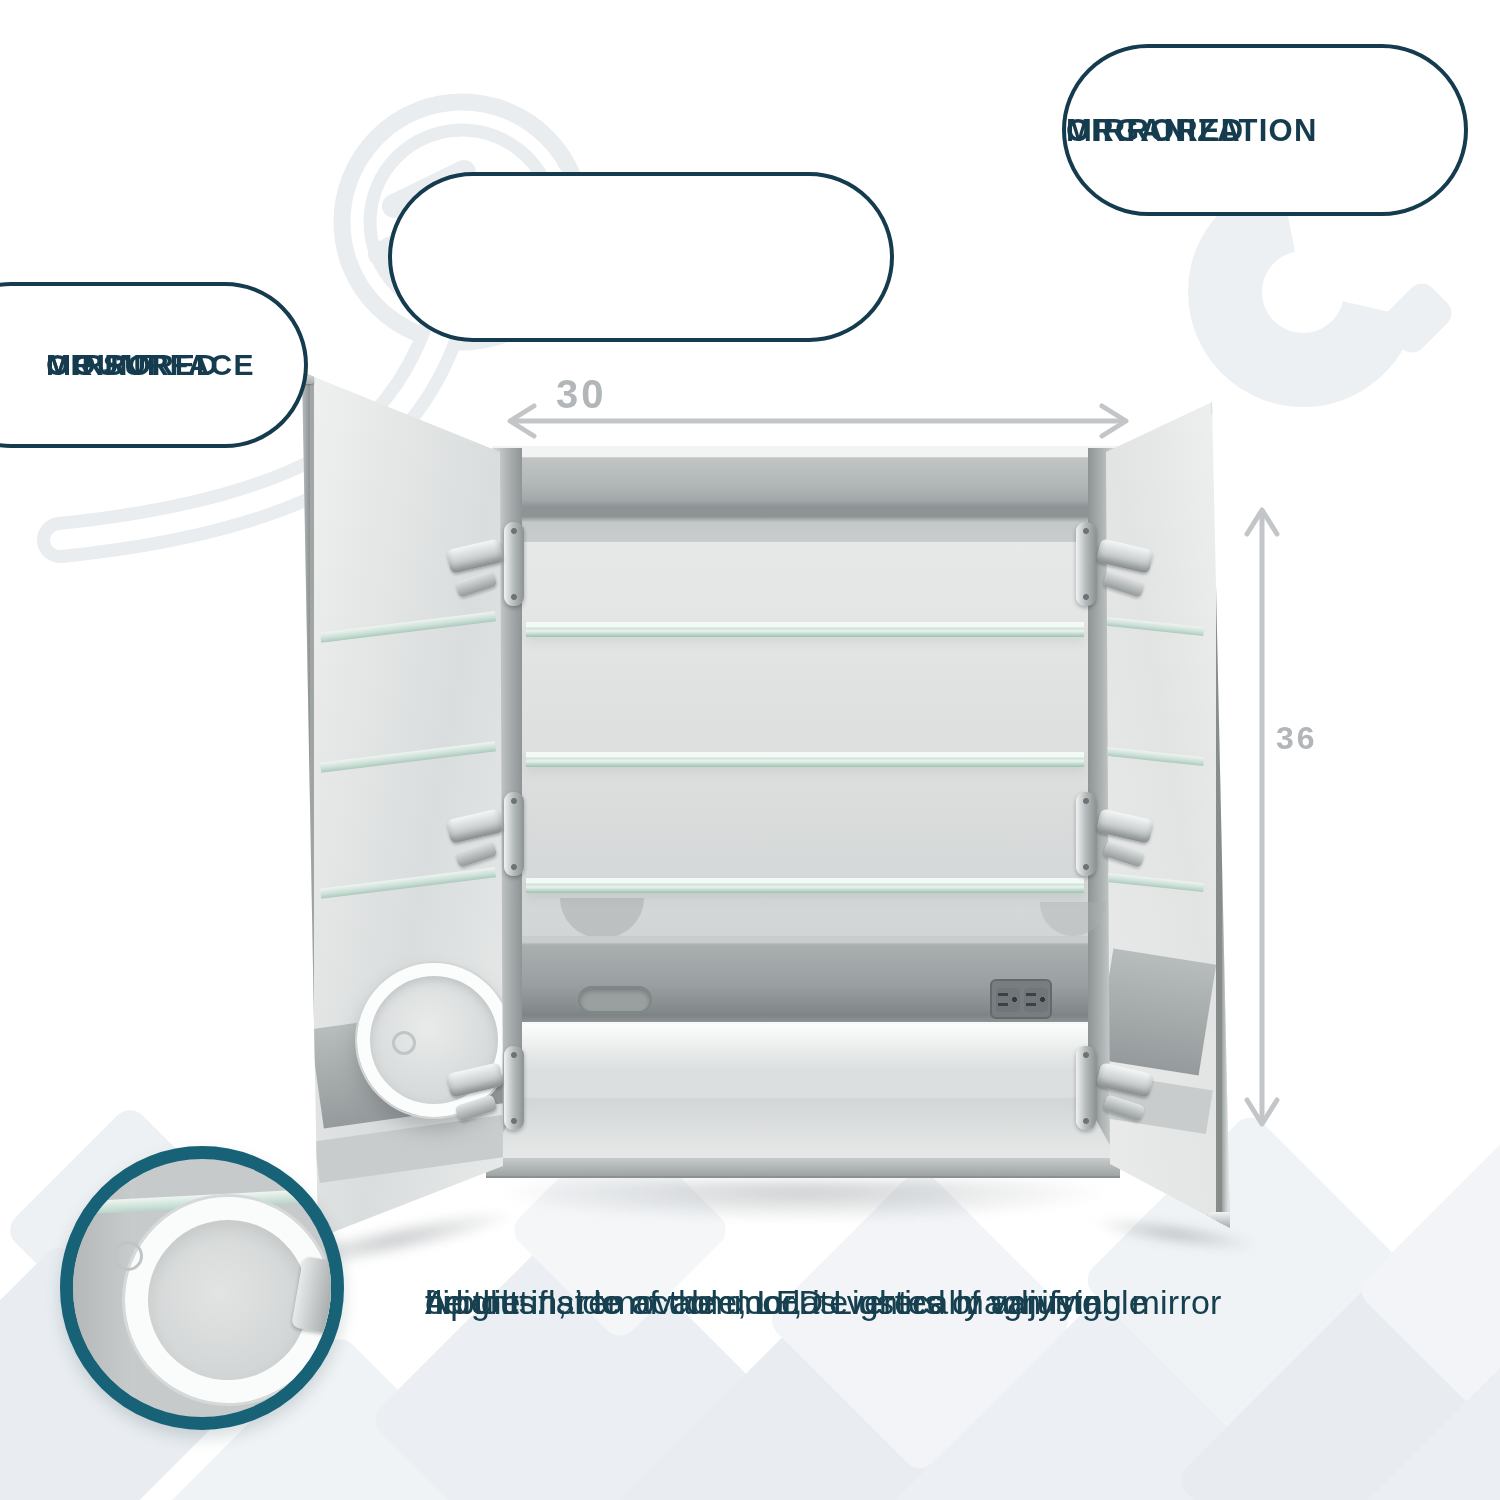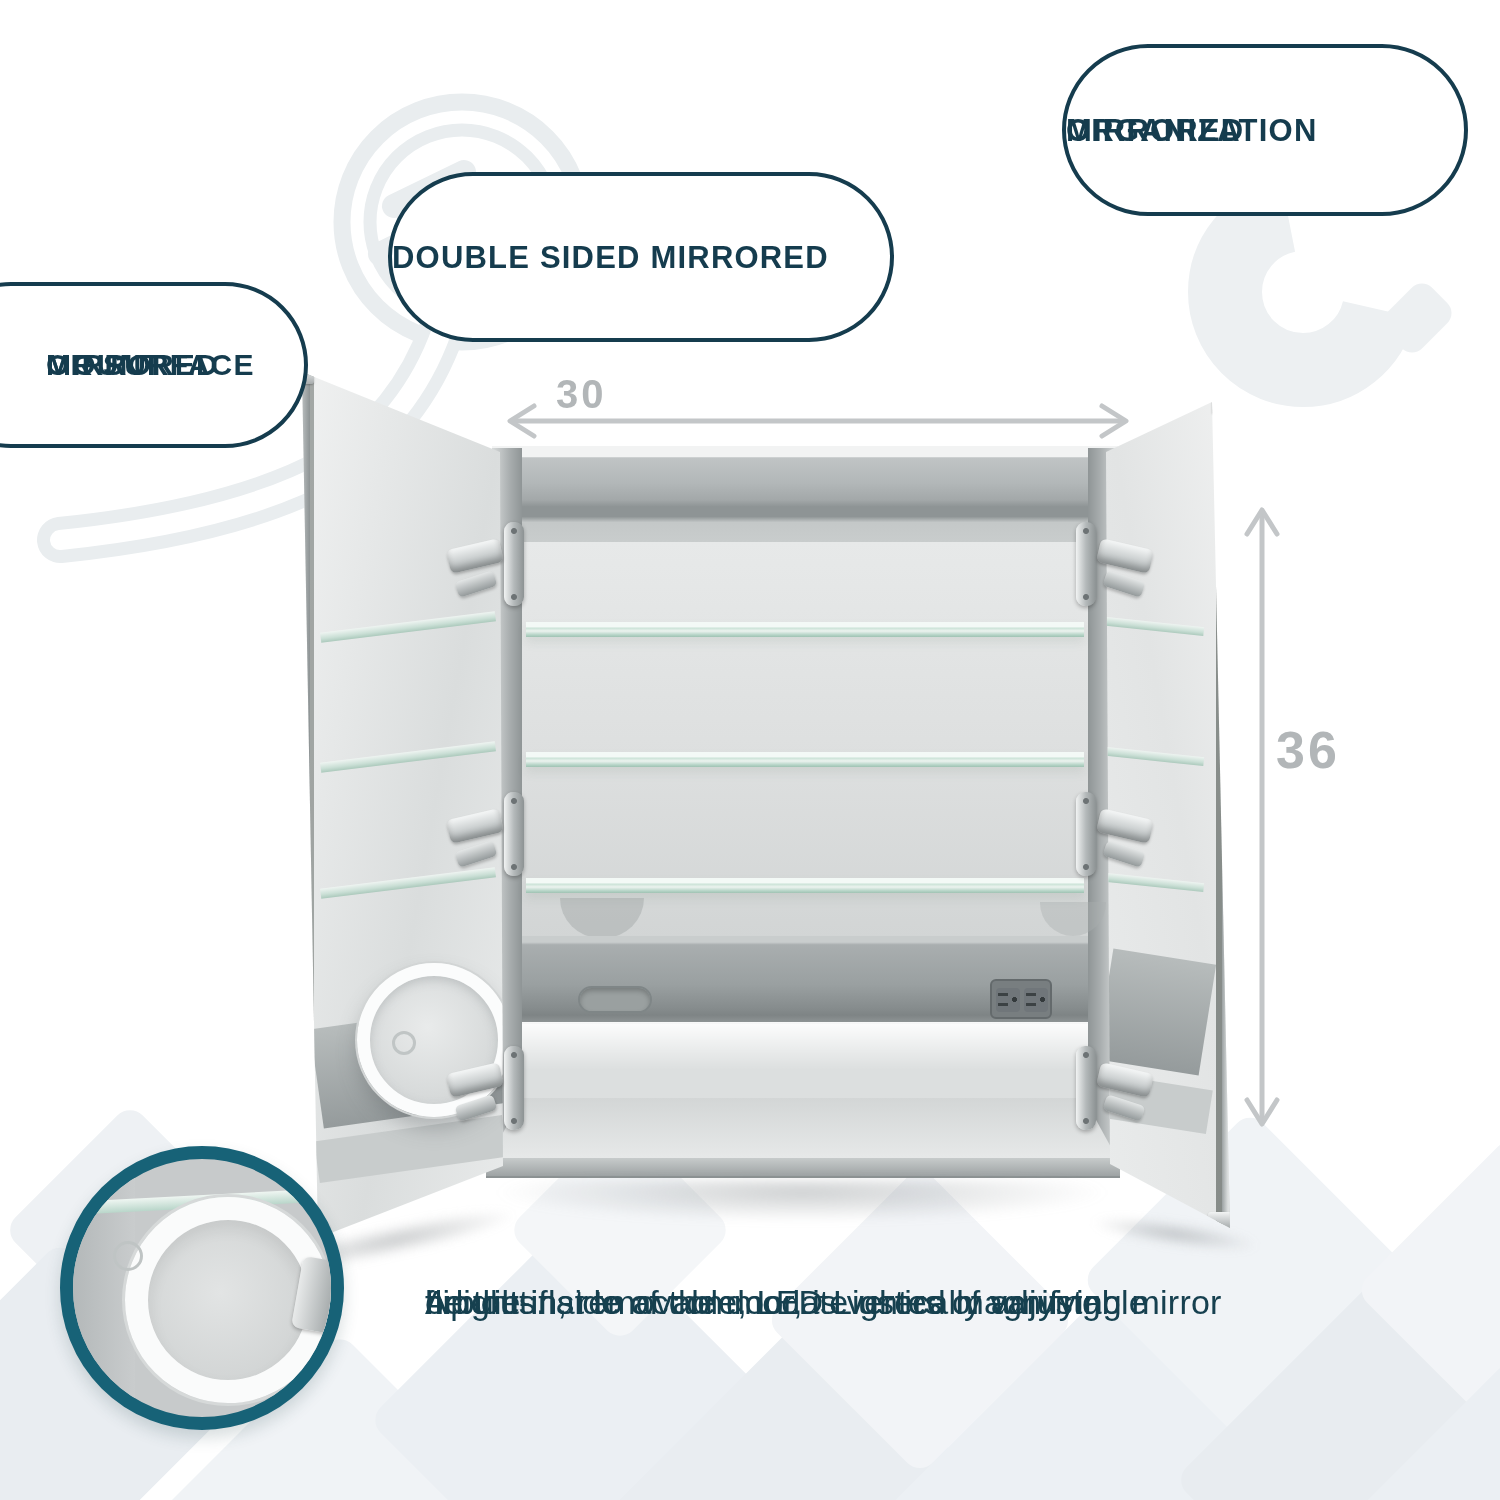--- a/index.html
+++ b/index.html
@@ -104,21 +104,21 @@
     box-shadow:0 2px 3px rgba(0,0,0,.22);}
   .hinge-l .plate{right:0;} .hinge-l .arm{left:2px;top:30px;transform:rotate(-13deg);}
   .hinge-l .arm2{left:10px;top:62px;transform:rotate(-18deg);}
   .hinge-r .plate{left:0;} .hinge-r .arm{right:2px;top:30px;transform:rotate(13deg);}
   .hinge-r .arm2{right:10px;top:62px;transform:rotate(18deg);}
 
   
   .dims-svg{left:0;top:0;width:1500px;height:1500px;z-index:3;pointer-events:none;}
   .dim-label{color:#b2b6b8;font-weight:bold;letter-spacing:3px;z-index:3;}
   .dim-w{left:556px;top:372px;font-size:40px;}
-  .dim-h{left:1276px;top:720px;font-size:52px;}
+  .dim-h{left:1276px;top:720px;font-size:32px;}
 
   
   .pill{background:#ffffff;border:4px solid #153C4E;z-index:4;
     color:#153C4E;font-weight:bold;letter-spacing:1.2px;
     display:flex;flex-direction:column;justify-content:center;}
   .pill .line{position:static;display:block;}
   .pill-recessed{left:-72px;top:282px;width:380px;height:166px;border-radius:85px;
     padding-left:114px;font-size:30px;line-height:40px;text-align:left;}
   .pill-double{left:388px;top:172px;width:506px;height:170px;border-radius:88px;
     font-size:31px;line-height:43px;text-align:center;}
@@ -290,21 +290,20 @@
   </svg>
   <div class="dim-label dim-w">30</div>
   <div class="dim-label dim-h">36</div>
 
   <div class="pill pill-recessed">
     <span class="line">MIRRORED</span>
     <span class="line">OR SURFACE</span>
     <span class="line">MOUNT</span>
   </div>
   <div class="pill pill-double">
-    <span class="line">DOUBLE SIDED MIRRORED</span>
   </div>
   <div class="pill pill-magnetic">
     <span class="line">MIRRORED</span>
     <span class="line">ORGANIZATION</span>
   </div>
 
   <div class="detail-circle">
     <div class="dc-doorband"></div>
     <div class="dc-shelf"></div>
     <div class="dc-led"></div>

